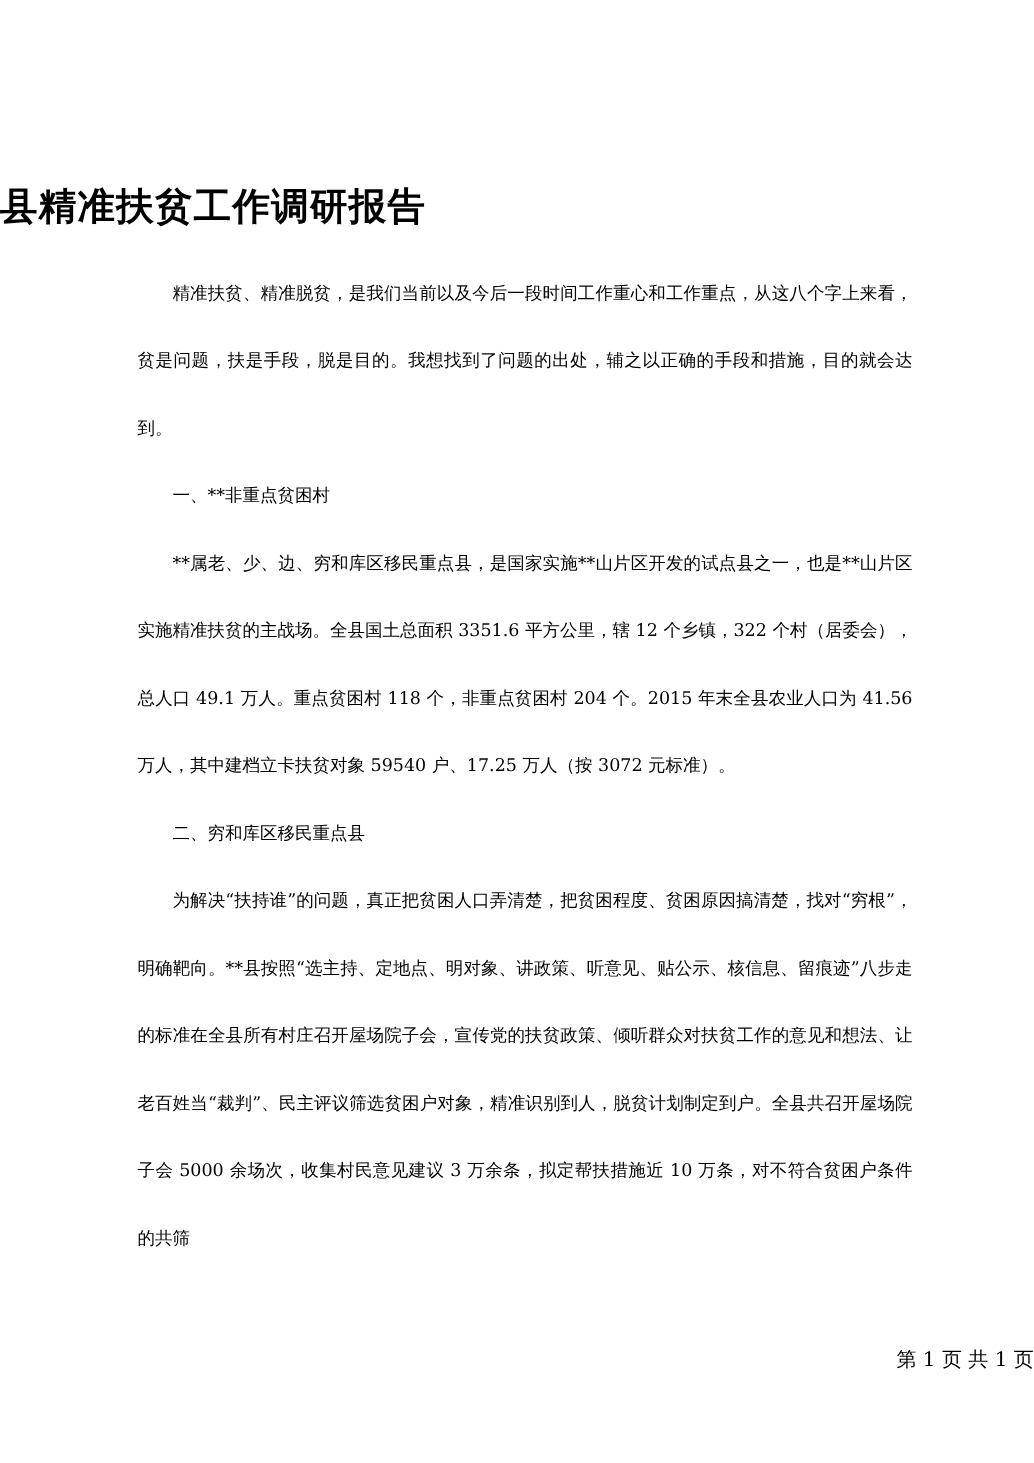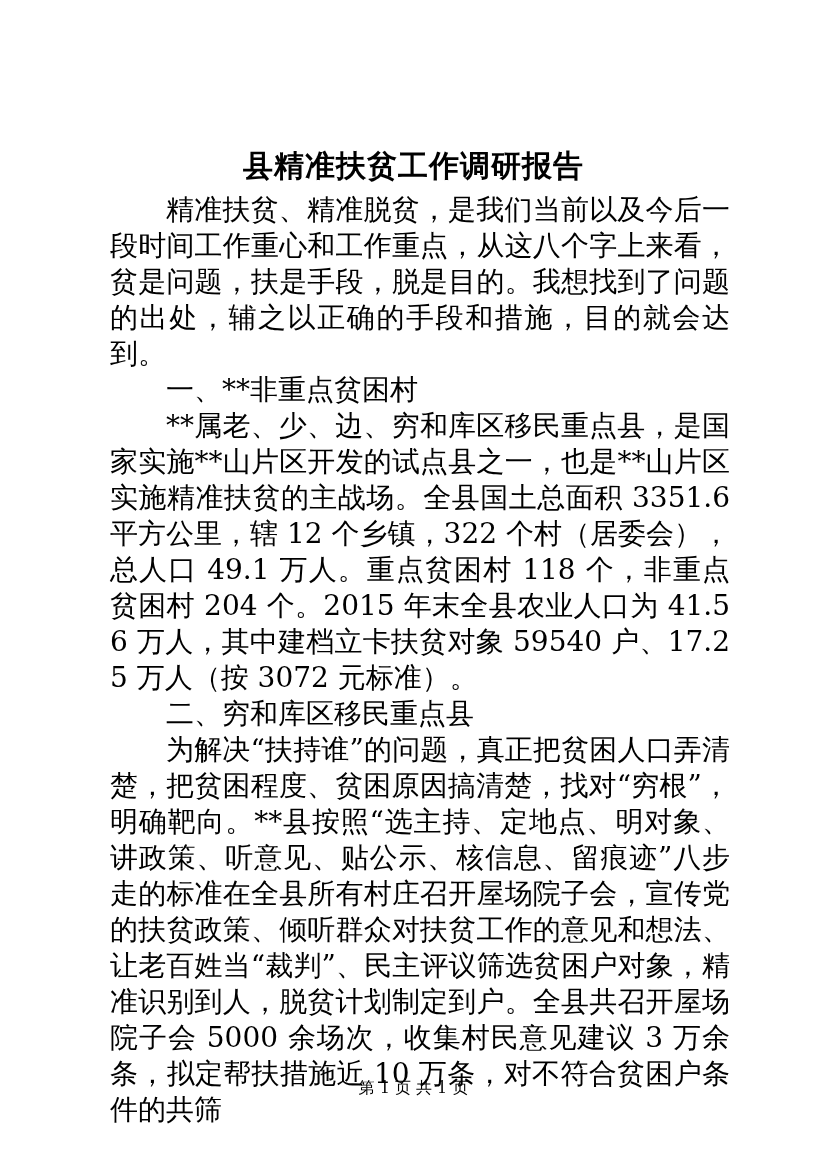--- a/index.html
+++ b/index.html
@@ -15,48 +15,48 @@
     overflow: hidden;
     font-family: "DejaVu Serif", "Liberation Serif", serif;
     color: #000000;
   }
   .doc-title {
     position: absolute;
     top: 146px;
     left: 0;
     width: 827px;
     margin: 0;
-    text-align: center;
+    text-align: left;
     font-size: 30px;
     font-weight: bold;
     line-height: 40px;
     letter-spacing: 1px;
   }
   .doc-body {
     position: absolute;
-    top: 192px;
+    top: 208px;
     left: 110px;
     width: 620px;
-    font-size: 28px;
-    line-height: 36px;
+    font-size: 14px;
+    line-height: 54px;
     text-align: justify;
     text-justify: inter-ideograph;
     word-break: break-all;
   }
   .doc-body p {
     margin: 0;
     padding: 0;
     text-indent: 2em;
   }
   .doc-footer {
     position: absolute;
     top: 1078px;
     left: 0;
     width: 827px;
-    text-align: center;
+    text-align: right;
     font-size: 16px;
     line-height: 20px;
   }
 </style>
 </head>
 <body>
 
 <div class="page">
   <h1 class="doc-title">县精准扶贫工作调研报告</h1>
 

